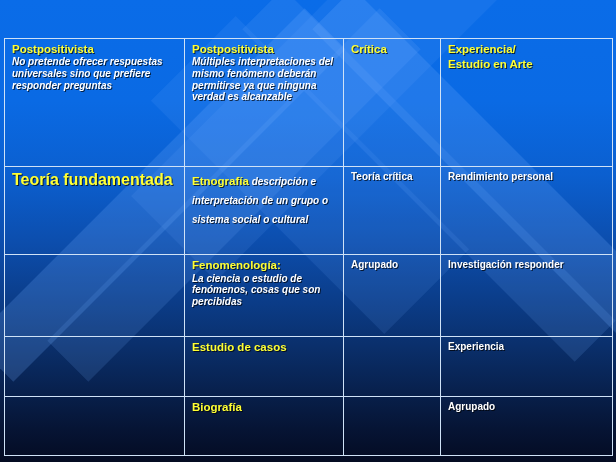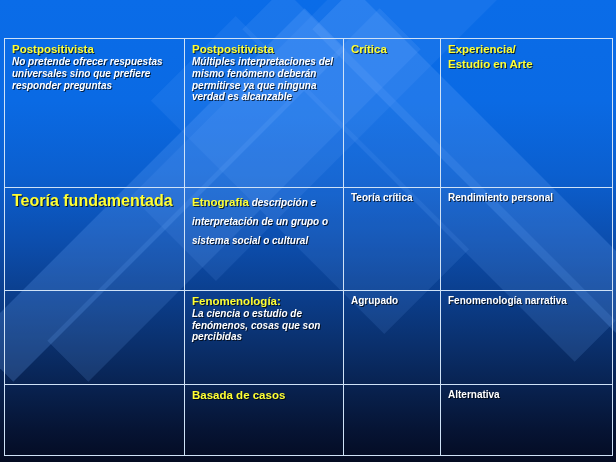--- a/index.html
+++ b/index.html
@@ -120,36 +120,50 @@
           <span class="hd big rowline"></span>
         </td>
         <td>
           <span class="hd rowline">Fenomenología:</span>
           <span class="desc rowline">La ciencia o estudio de fenómenos, cosas que son percibidas</span>
         </td>
         <td>
           <span class="plain rowline">Agrupado</span>
         </td>
         <td>
-          <span class="plain rowline">Fenomenología narrativa</span>
+          <span class="plain rowline">Investigación responder</span>
         </td>
       </tr>
 
       <tr style="height:54px;">
         <td>
           <span class="hd rowline"></span>
         </td>
         <td>
-          <span class="hd rowline">Basada de casos</span>
+          <span class="hd rowline">Estudio de casos</span>
         </td>
         <td>
           <span class="plain rowline"></span>
         </td>
         <td>
-          <span class="plain rowline">Alternativa</span>
+          <span class="plain rowline">Experiencia</span>
         </td>
       </tr>
 
 
+      <tr style="height:52px;">
+        <td>
+          <span class="hd rowline"></span>
+        </td>
+        <td>
+          <span class="hd rowline">Biografía</span>
+        </td>
+        <td>
+          <span class="plain rowline"></span>
+        </td>
+        <td>
+          <span class="plain rowline">Agrupado</span>
+        </td>
+      </tr>
 
     </tbody>
   </table>
 </div>
 
 </body></html>

